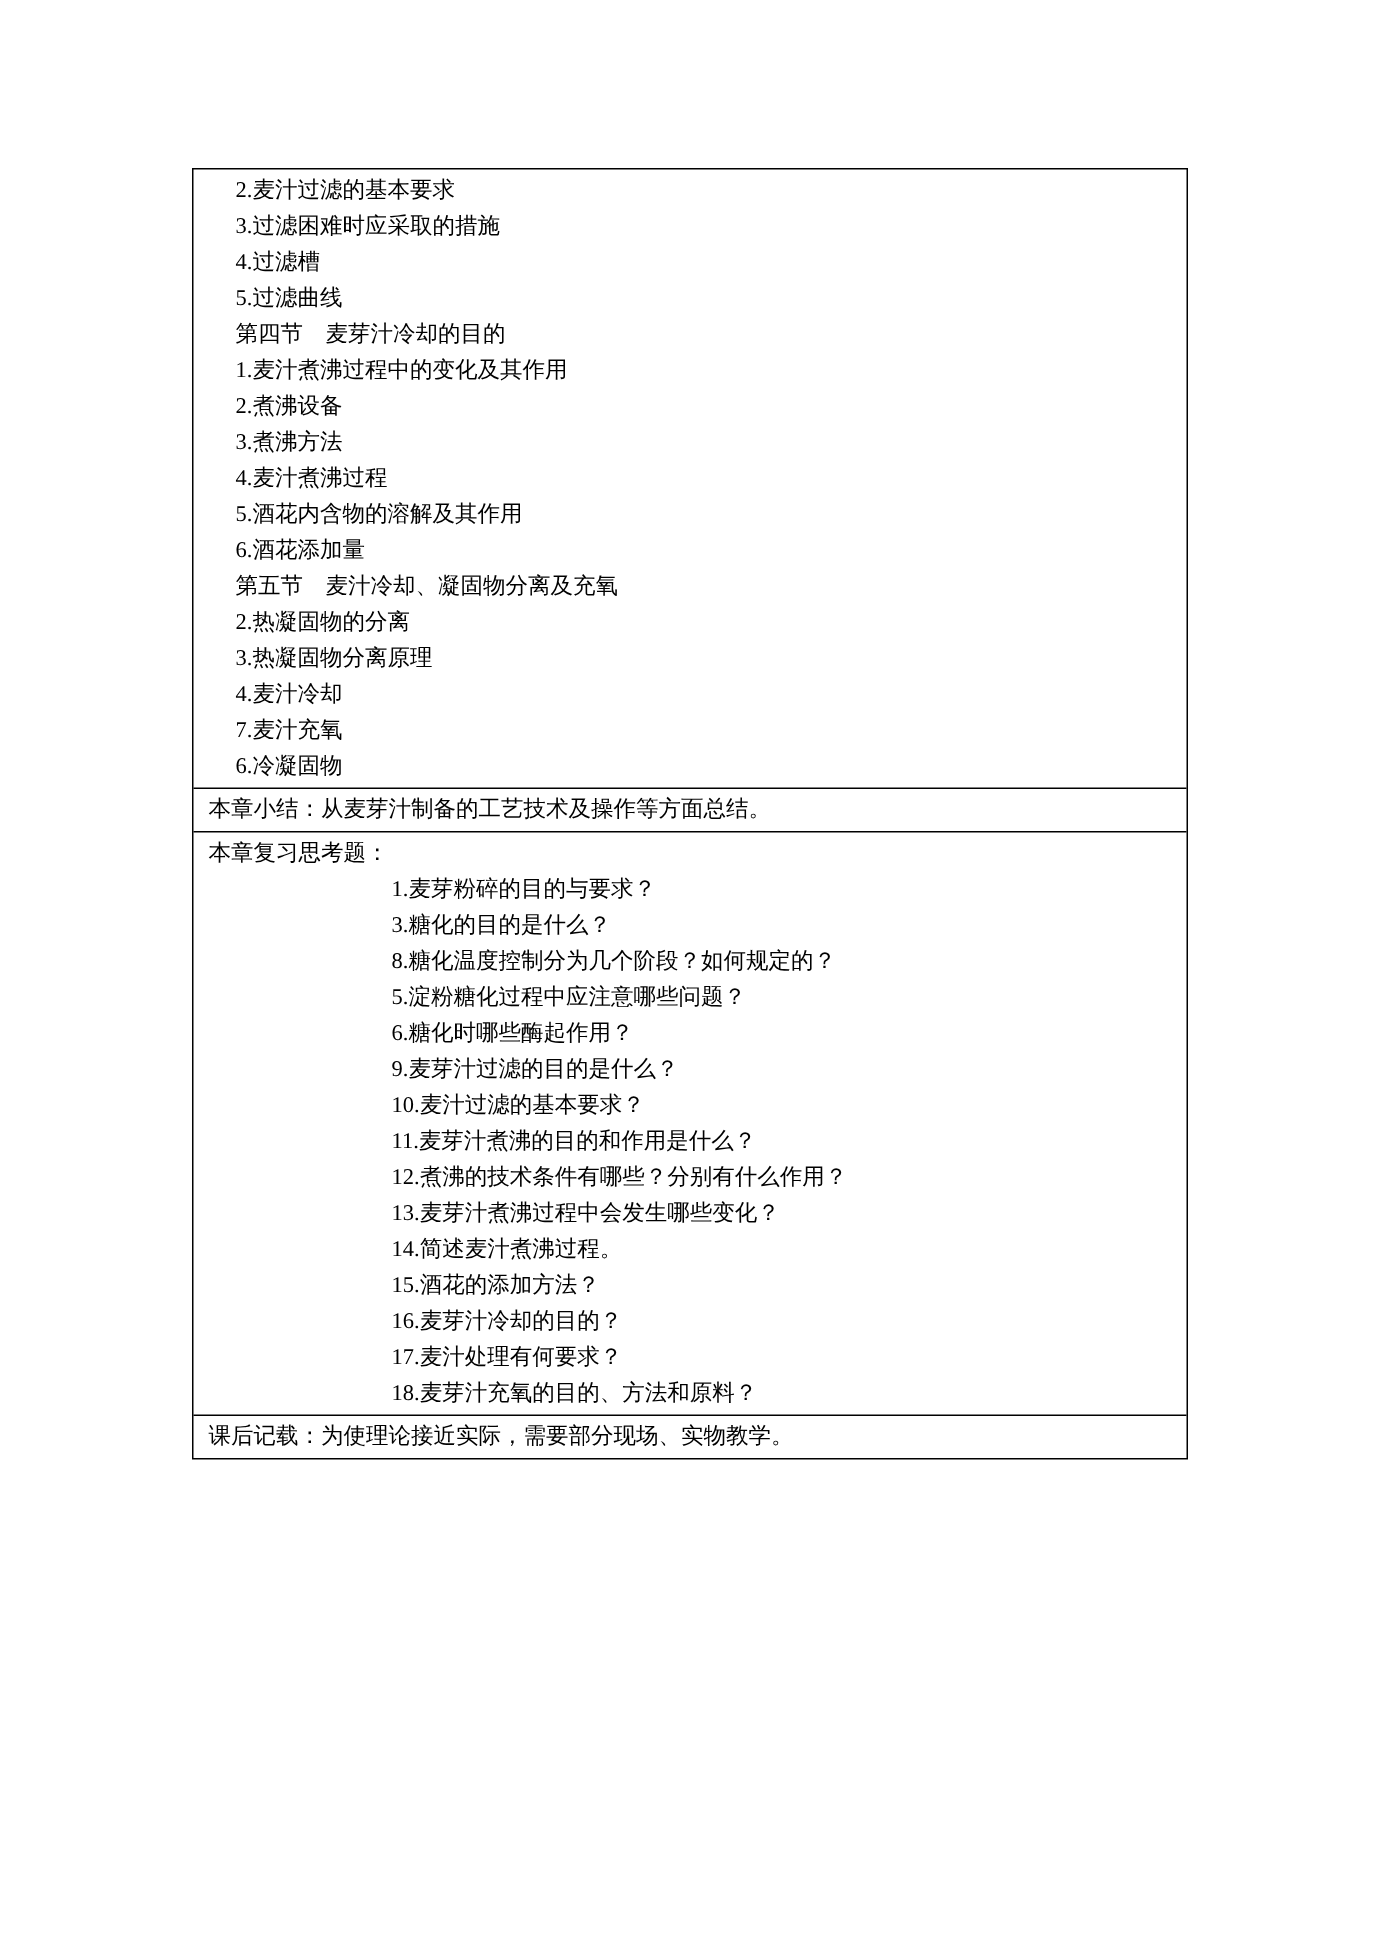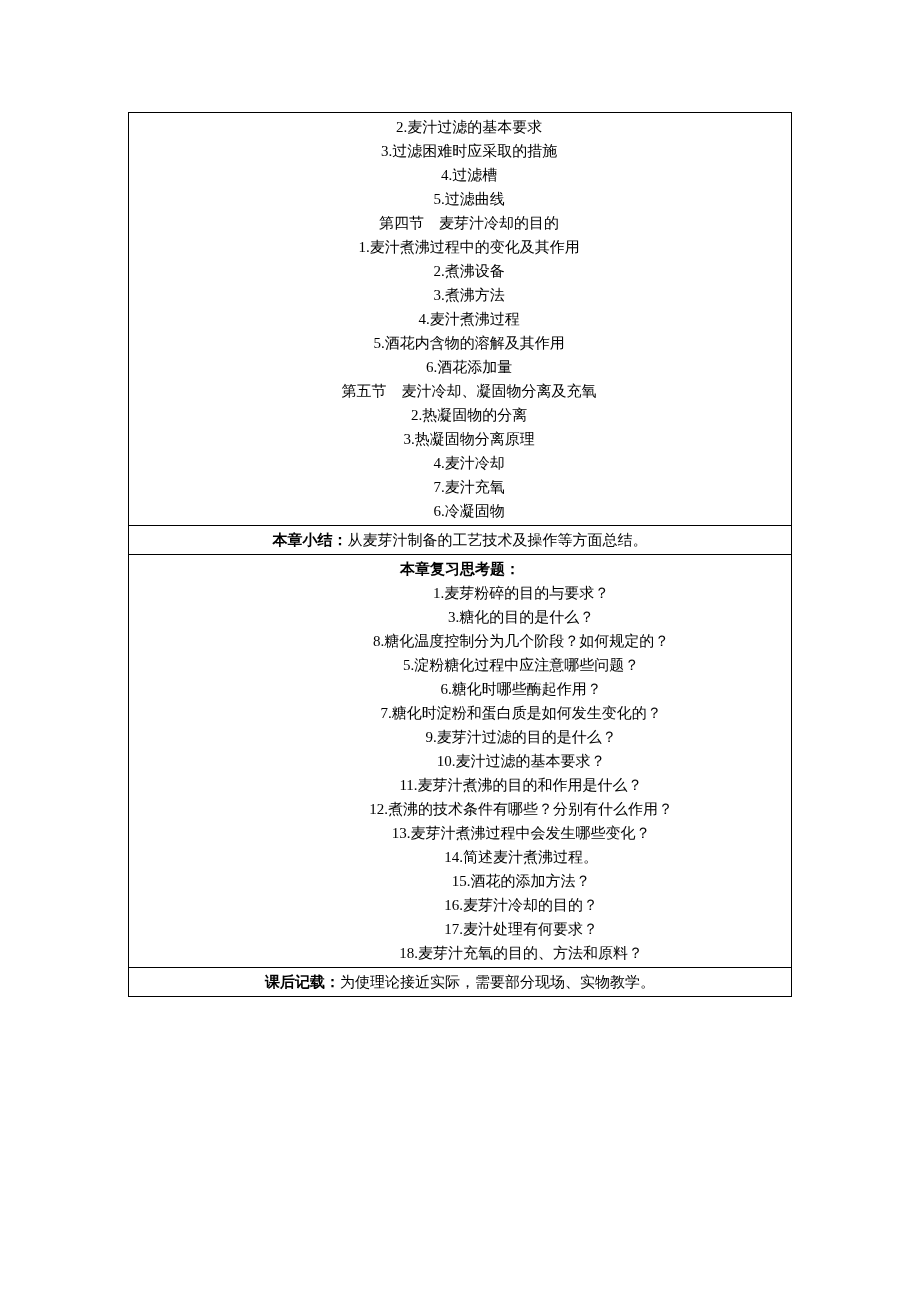--- a/index.html
+++ b/index.html
@@ -4,39 +4,38 @@
   <style>
     body {
       margin: 0;
       padding: 0;
       background: #ffffff;
       font-family: "SimSun", "宋体", serif;
       width: 920px;
     }
     .page {
       padding: 112px 128px 40px 128px;
-      text-align: center;
     }
     .box {
       border: 1px solid #000;
       font-size: 15px;
       line-height: 1.6;
       color: #000;
     }
     .section {
       padding: 2px 10px;
     }
     .section + .section {
       border-top: 1px solid #000;
     }
     .content-line {
       padding-left: 18px;
     }
     .bold {
-      font-weight: bold;
+      font-weight: normal;
     }
     .review-item {
       padding-left: 122px;
     }
   </style>
 </head>
 <body>
 
 <div class="page">
   <div class="box">
@@ -65,21 +64,20 @@
       <span class="bold">本章小结：</span><span>从麦芽汁制备的工艺技术及操作等方面总结。</span>
     </div>
 
     <div class="section">
       <div class="bold">本章复习思考题：</div>
       <div class="review-item">1.麦芽粉碎的目的与要求？</div>
       <div class="review-item">3.糖化的目的是什么？</div>
       <div class="review-item">8.糖化温度控制分为几个阶段？如何规定的？</div>
       <div class="review-item">5.淀粉糖化过程中应注意哪些问题？</div>
       <div class="review-item">6.糖化时哪些酶起作用？</div>
-      <div class="review-item">7.糖化时淀粉和蛋白质是如何发生变化的？</div>
       <div class="review-item">9.麦芽汁过滤的目的是什么？</div>
       <div class="review-item">10.麦汁过滤的基本要求？</div>
       <div class="review-item">11.麦芽汁煮沸的目的和作用是什么？</div>
       <div class="review-item">12.煮沸的技术条件有哪些？分别有什么作用？</div>
       <div class="review-item">13.麦芽汁煮沸过程中会发生哪些变化？</div>
       <div class="review-item">14.简述麦汁煮沸过程。</div>
       <div class="review-item">15.酒花的添加方法？</div>
       <div class="review-item">16.麦芽汁冷却的目的？</div>
       <div class="review-item">17.麦汁处理有何要求？</div>
       <div class="review-item">18.麦芽汁充氧的目的、方法和原料？</div>

